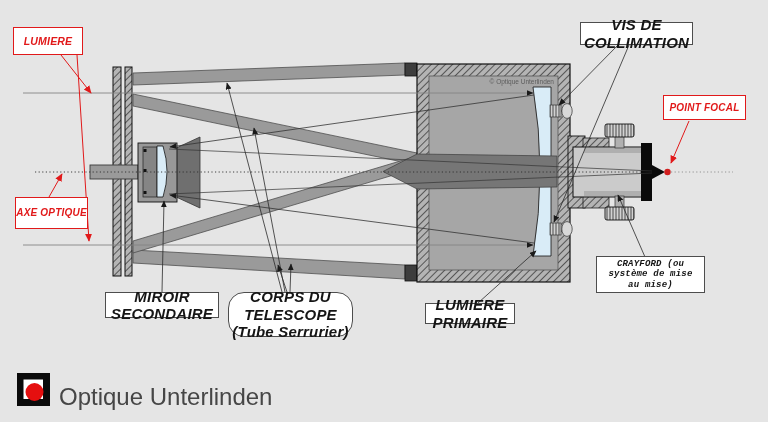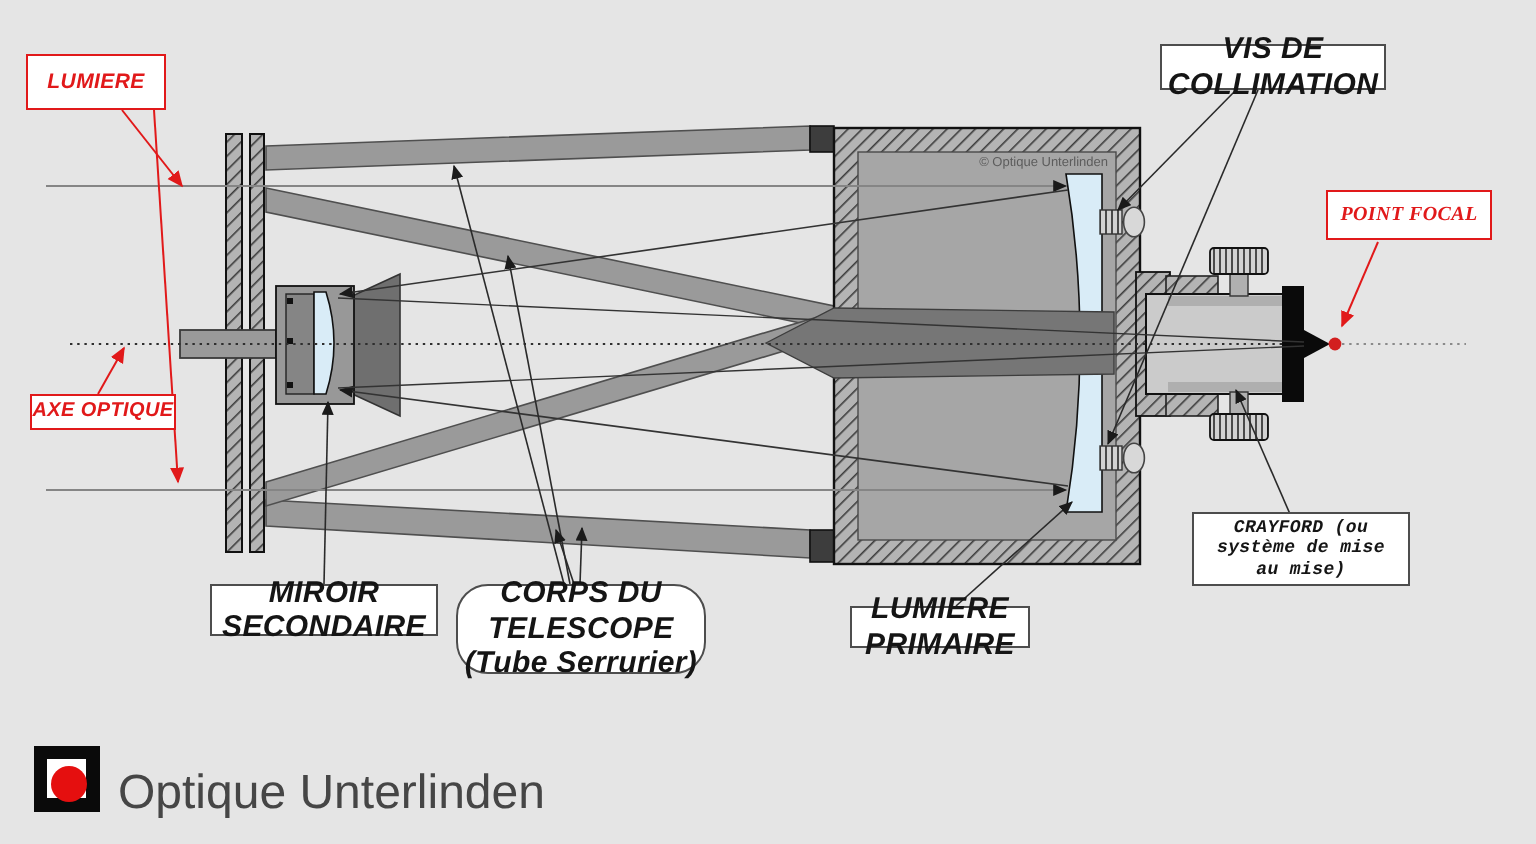--- a/index.html
+++ b/index.html
@@ -134,25 +134,25 @@
 
     <g>
       <rect x="17" y="373" width="33" height="33" fill="#0a0a0a"></rect>
       <rect x="23.5" y="379.5" width="19.5" height="19.5" fill="#ffffff"></rect>
       <circle cx="34.5" cy="392" r="9" fill="#e50f0f"></circle>
     </g>
   </svg>
 
   <div class="lbl red" style="left:13px;top:27px;width:70px;height:28px;font-size:10.5px;">LUMIERE</div>
 
-  <div class="lbl red" style="left:15px;top:197px;width:73px;height:18px;font-size:10px;">AXE OPTIQUE</div>
+  <div class="lbl red" style="left:15px;top:197px;width:73px;height:32px;font-size:10px;">AXE OPTIQUE</div>
 
   <div class="lbl" style="left:580px;top:22px;width:113px;height:23px;">VIS DE COLLIMATION</div>
 
-  <div class="lbl red" style="left:663px;top:95px;width:83px;height:25px;font-size:10px;font-family:Liberation Serif, serif;">POINT FOCAL</div>
+  <div class="lbl red" style="left:663px;top:95px;width:83px;height:25px;font-size:10px;">POINT FOCAL</div>
 
   <div class="lbl" style="left:105px;top:292px;width:114px;height:26px;">MIROIR SECONDAIRE</div>
 
   <div class="lbl col" style="left:228px;top:292px;width:125px;height:45px;border-radius:16px;">
     <div>CORPS DU TELESCOPE</div>
     <div>(Tube Serrurier)</div>
   </div>
 
   <div class="lbl" style="left:425px;top:303px;width:90px;height:21px;">LUMIERE PRIMAIRE</div>
 

